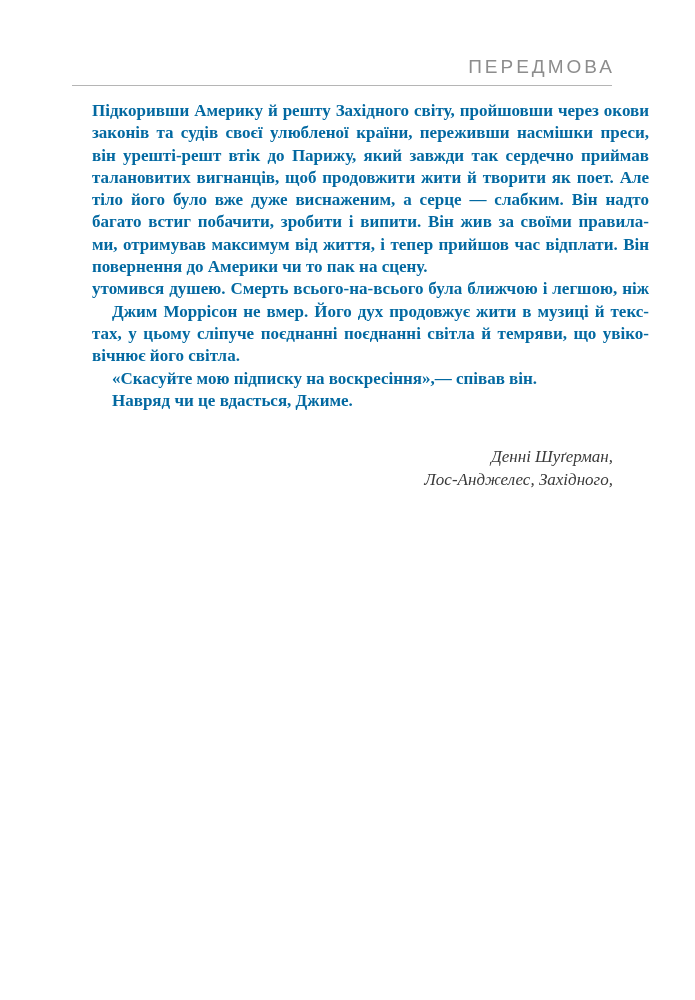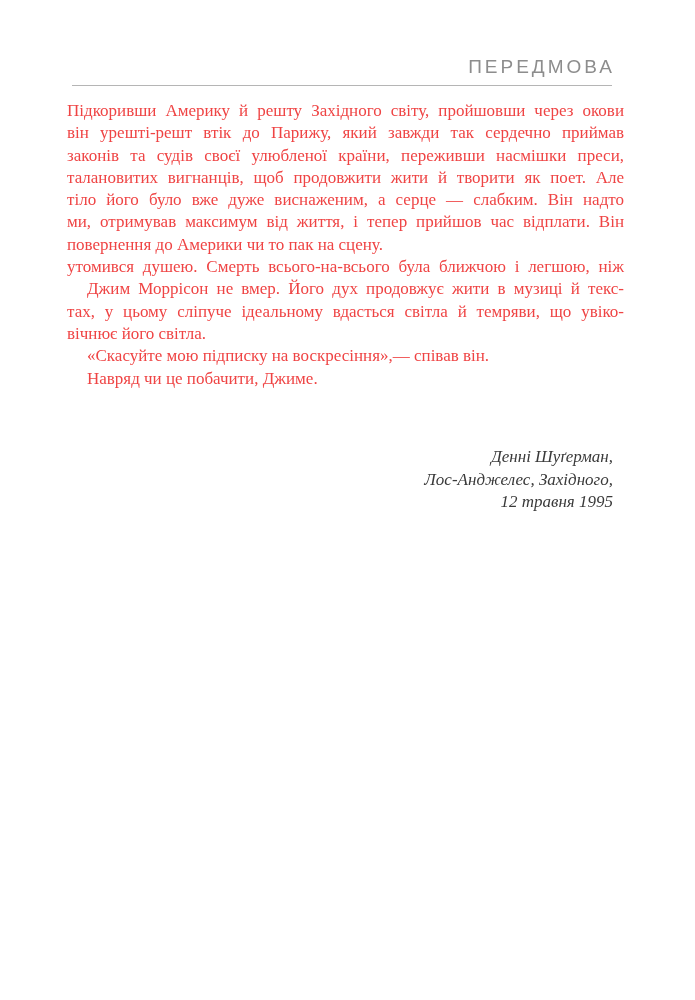--- a/index.html
+++ b/index.html
@@ -29,26 +29,27 @@
     font-family: "Liberation Sans", "DejaVu Sans", sans-serif;
     font-size: 19px;
     line-height: 22px;
     letter-spacing: 3px;
     margin-right: -3px;
     color: #8d8d8d;
     font-weight: 400;
   }
   .content {
     position: absolute;
-    left: 67px;
+    left: 92px;
     top: 100px;
     width: 557px;
     font-size: 17px;
     line-height: 22.3px;
-    color: #ef4444;
+    color: #0369a1;
+    font-weight: bold;
   }
   .content .line {
     white-space: normal;
   }
   .content .line.just {
     text-align: justify;
     text-align-last: justify;
     -moz-text-align-last: justify;
   }
   .content .line.indent {
@@ -70,33 +71,33 @@
 <body>
 
 <div class="page">
 
   <div class="header">
     <span class="title">ПЕРЕДМОВА</span>
   </div>
 
   <div class="content">
       <div class="line just">Підкоривши Америку й решту Західного світу, пройшовши через окови</div>
+      <div class="line just">законів та судів своєї улюбленої країни, переживши насмішки преси,</div>
       <div class="line just">він урешті-решт втік до Парижу, який завжди так сердечно приймав</div>
-      <div class="line just">законів та судів своєї улюбленої країни, переживши насмішки преси,</div>
       <div class="line just">талановитих вигнанців, щоб продовжити жити й творити як поет. Але</div>
       <div class="line just">тіло його було вже дуже виснаженим, а серце — слабким. Він надто</div>
+      <div class="line just">багато встиг побачити, зробити і випити. Він жив за своїми правила-</div>
       <div class="line just">ми, отримував максимум від життя, і тепер прийшов час відплати. Він</div>
       <div class="line">повернення до Америки чи то пак на сцену.</div>
       <div class="line just">утомився душею. Смерть всього-на-всього була ближчою і легшою, ніж</div>
       <div class="line just indent">Джим Моррісон не вмер. Його дух продовжує жити в музиці й текс-</div>
-      <div class="line just">тах, у цьому сліпуче ідеальному вдасться світла й темряви, що увіко-</div>
+      <div class="line just">тах, у цьому сліпуче поєднанні поєднанні світла й темряви, що увіко-</div>
       <div class="line">вічнює його світла.</div>
       <div class="line indent">«Скасуйте мою підписку на воскресіння»,— співав він.</div>
-      <div class="line indent">Навряд чи це побачити, Джиме.</div>
+      <div class="line indent">Навряд чи це вдасться, Джиме.</div>
     </div>
 
   <div class="signature">
       <div class="line">Денні Шуґерман,</div>
       <div class="line">Лос-Анджелес, Західного,</div>
-      <div class="line">12 травня 1995</div>
     </div>
 
 </div>
 
 </body></html>

